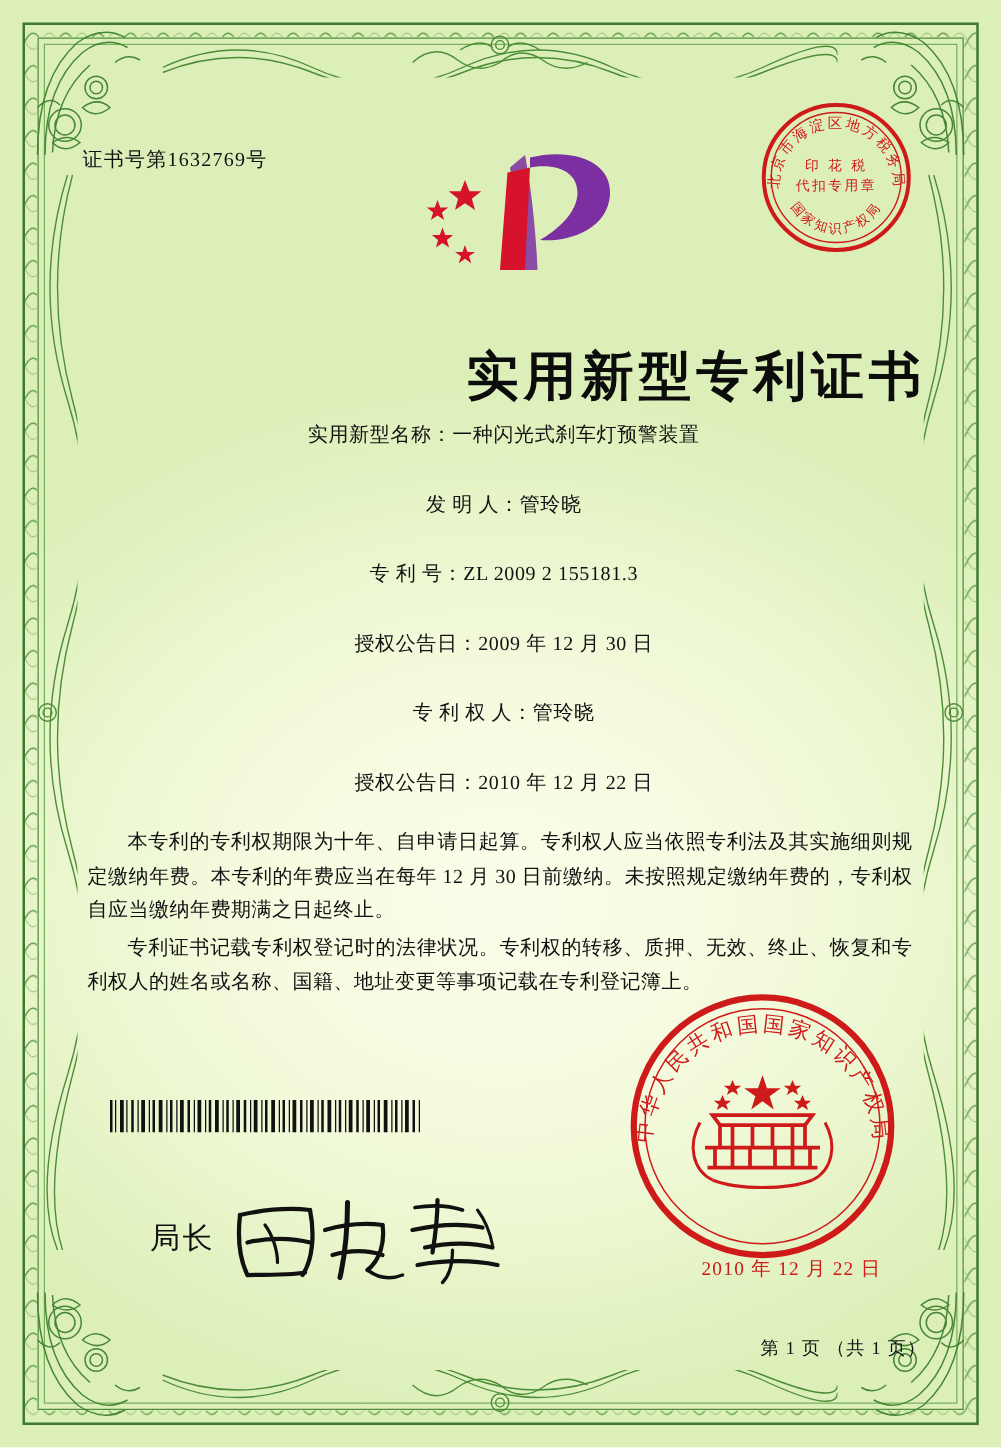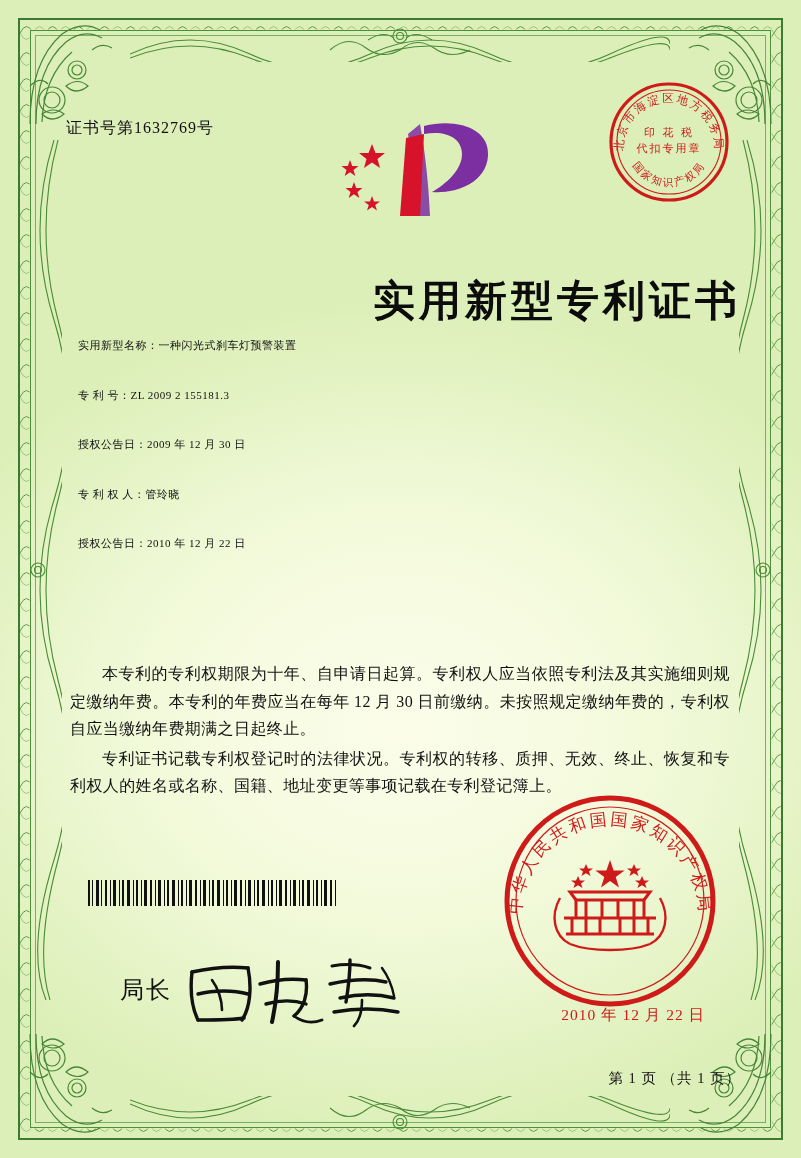--- a/index.html
+++ b/index.html
@@ -112,25 +112,26 @@
     font-family: "DejaVu Serif", "Liberation Serif", serif;
     margin-top: 45px;
   }
 
   .fields {
     position: absolute;
     left: 18px; top: 278px;
     width: 650px;
   }
   .field-row {
-    font-size: 11px;
+    font-size: 16px;
     color: #111;
     margin-bottom: 34.5px;
     white-space: nowrap;
     letter-spacing: .5px;
+    text-align: center;
   }
   .field-label { display: inline; }
   .field-value { display: inline; }
 
   .paragraphs {
     position: absolute;
     left: 10px; top: 600px;
     width: 660px;
     font-size: 16px;
     line-height: 1.72;
@@ -343,20 +344,23 @@
       </text>
       <text x="64" y="58" font-size="11" fill="#cf1a1a" text-anchor="middle" letter-spacing="2" font-family="'DejaVu Serif', serif">印 花 税</text>
       <text x="64" y="74" font-size="11" fill="#cf1a1a" text-anchor="middle" letter-spacing="2" font-family="'DejaVu Serif', serif">代扣专用章</text>
     </svg>
 
     <div class="title">实用新型专利证书</div>
 
     <div class="fields">
       <div class="field-row">
         <span class="field-label">实用新型名称：</span><span class="field-value">一种闪光式刹车灯预警装置</span>
+      </div>
+      <div class="field-row">
+        <span class="field-label">发 明 人：</span><span class="field-value">管玲晓</span>
       </div>
       <div class="field-row">
         <span class="field-label">专 利 号：</span><span class="field-value">ZL 2009 2 155181.3</span>
       </div>
       <div class="field-row">
         <span class="field-label">授权公告日：</span><span class="field-value">2009 年 12 月 30 日</span>
       </div>
       <div class="field-row">
         <span class="field-label">专 利 权 人：</span><span class="field-value">管玲晓</span>
       </div>

